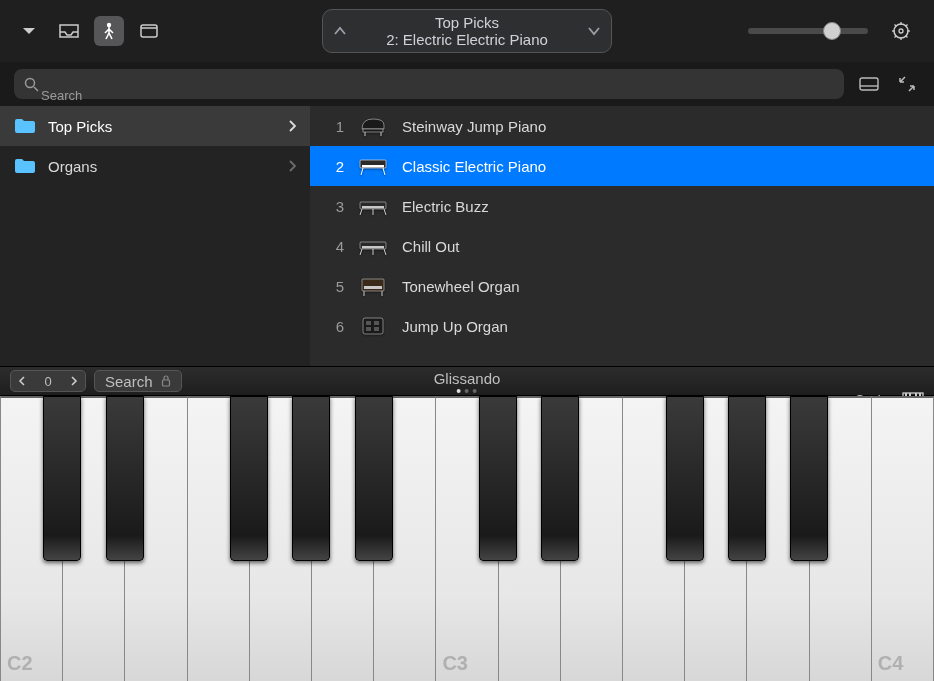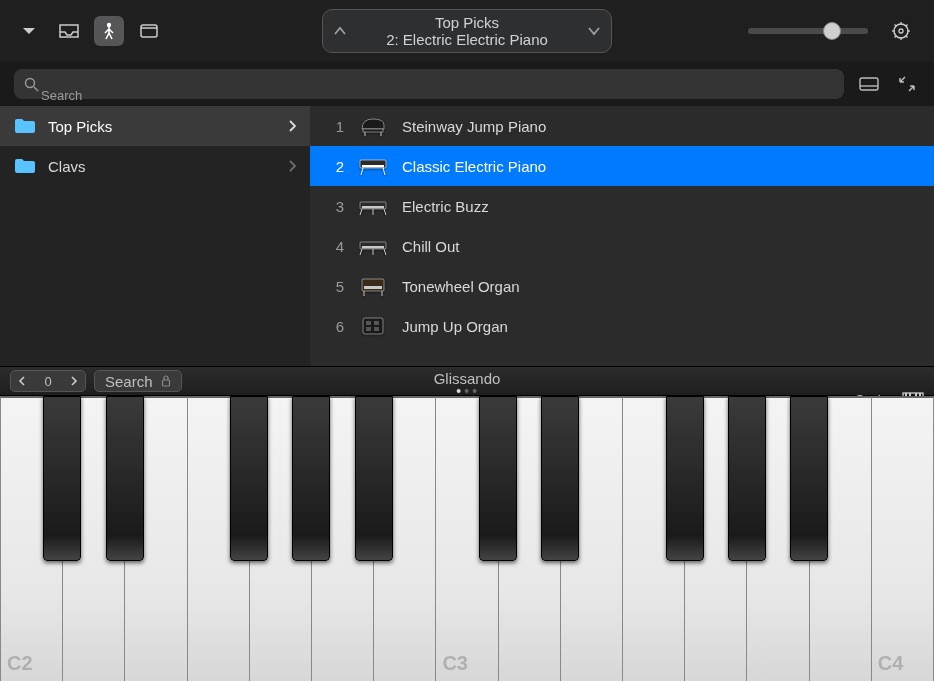--- a/index.html
+++ b/index.html
@@ -201,21 +201,21 @@
             <path d="M2 1 L7 6 L2 11" fill="none" stroke="currentColor" stroke-width="1.8"></path>
           </svg>
         </span>
       </div>
       <div class="cat">
         <span class="folder-ic">
           <svg width="22" height="16" viewBox="0 0 22 16">
             <path d="M1 3 a2 2 0 0 1 2-2 h5 l2 2 h9 a2 2 0 0 1 2 2 v8 a2 2 0 0 1-2 2 H3 a2 2 0 0 1-2-2 Z" fill="currentColor"></path>
           </svg>
         </span>
-        <span>Clavs</span>
+        <span>Organs</span>
         <span class="chev-r">
           <svg width="8" height="12" viewBox="0 0 8 12">
             <path d="M2 1 L7 6 L2 11" fill="none" stroke="currentColor" stroke-width="1.8"></path>
           </svg>
         </span>
       </div>
     </div>
   <div class="presets" id="presets">
       <div class="preset">
         <span class="num">1</span>

